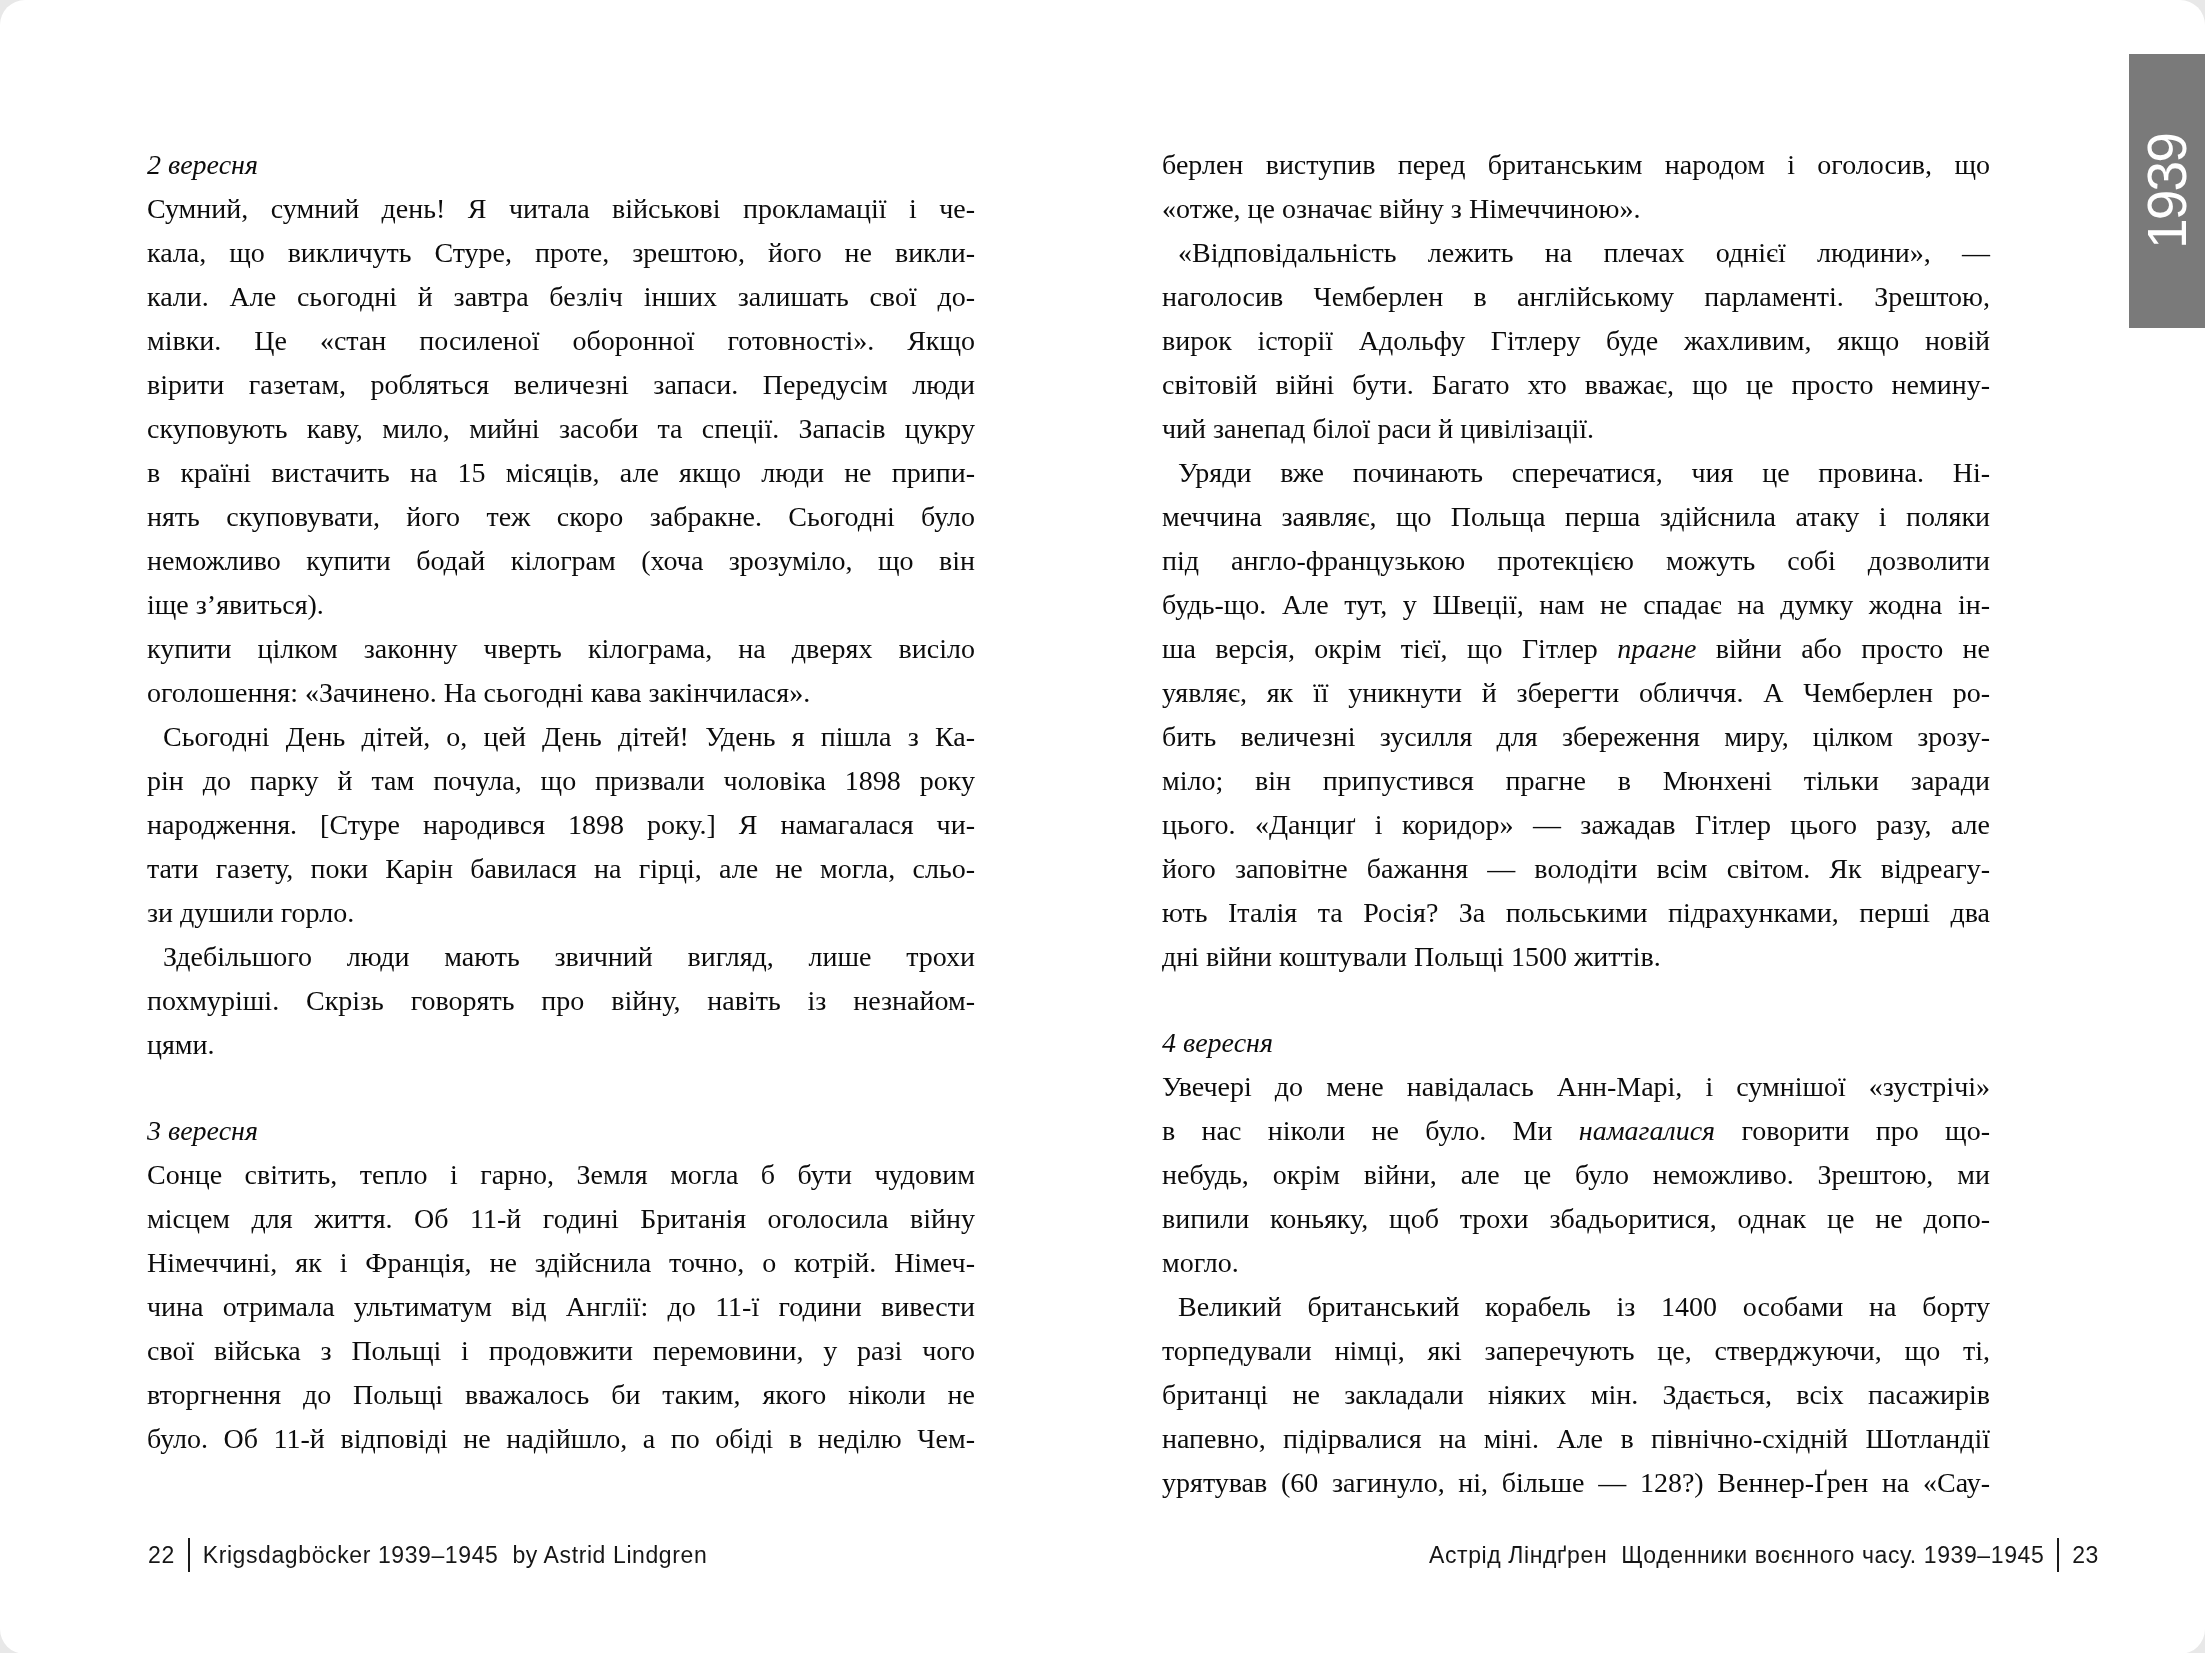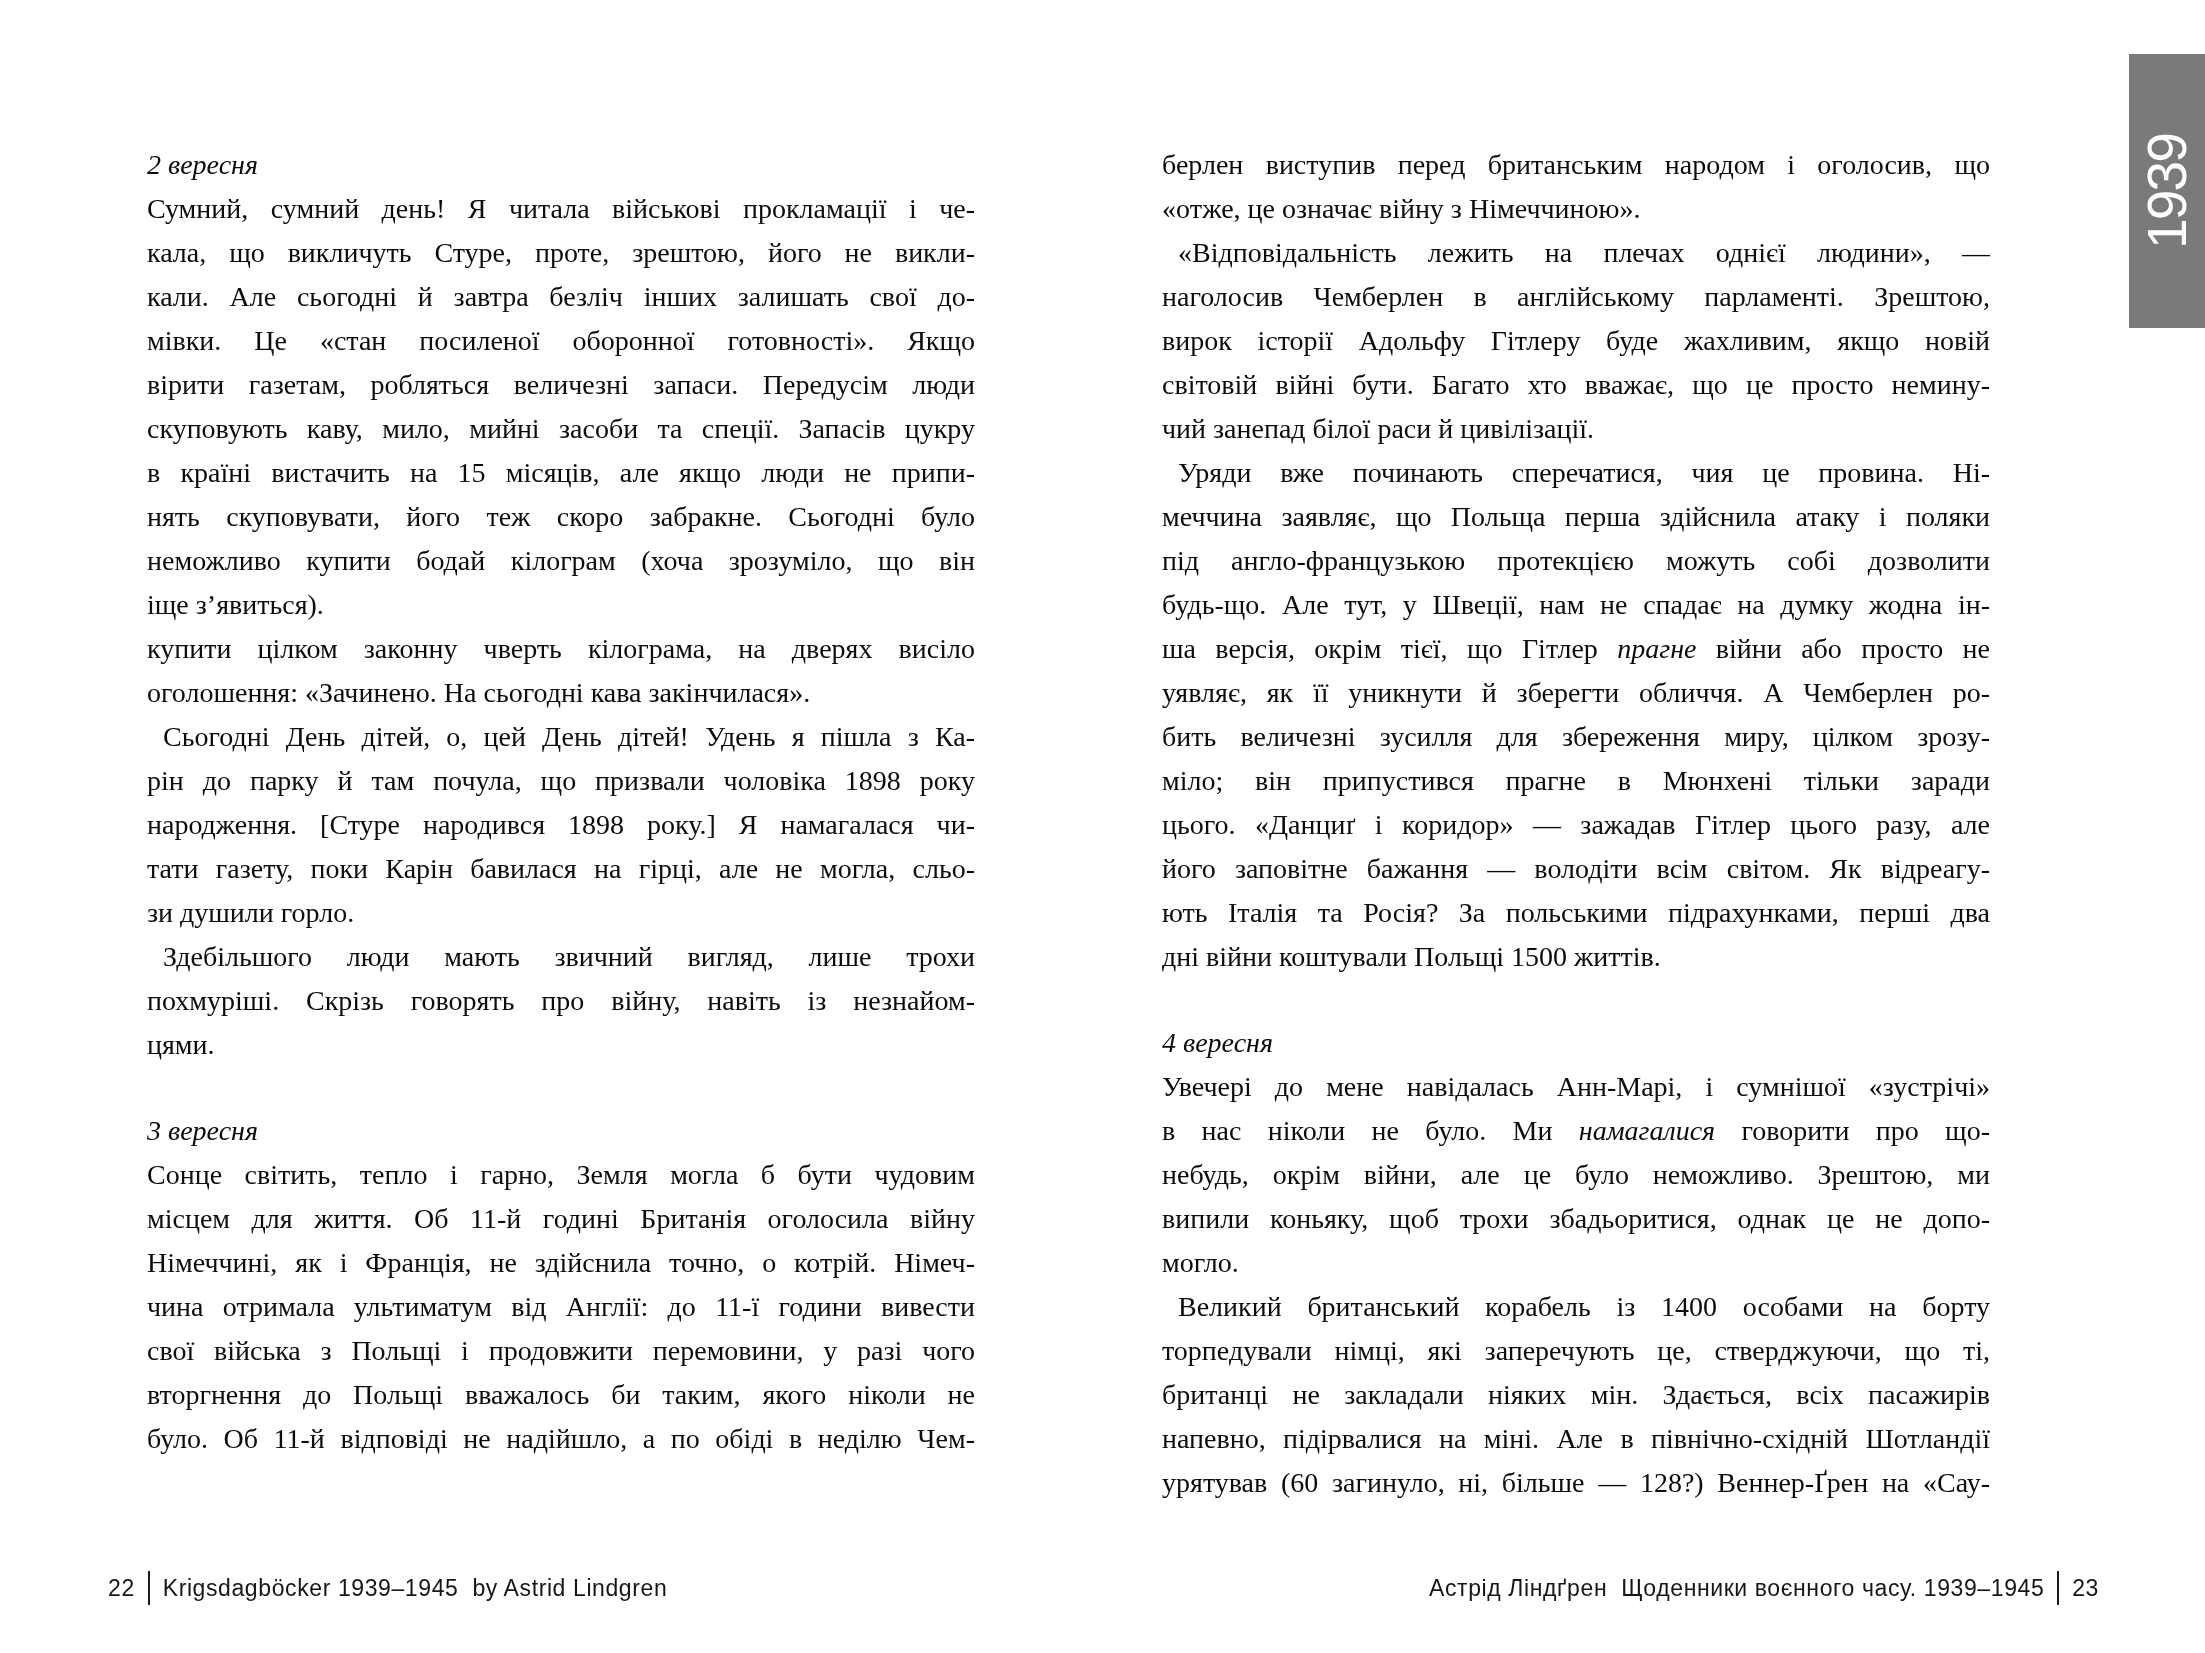--- a/index.html
+++ b/index.html
@@ -1,32 +1,32 @@
 <!DOCTYPE html>
 <html style="font-size:10px"><head>
 <meta charset="utf-8">
 <style>
   html,body{margin:0;padding:0;background:#e8e8e8;}
   #page{position:relative;width:2205px;height:1654px;background:#ffffff;overflow:hidden;
-        font-family:"Liberation Serif","DejaVu Serif",serif;color:#0c0c0c;}
+        font-family:"Liberation Serif","DejaVu Serif",serif;color:#0c0c0c;border-radius:25px;}
   
   .col{position:absolute;top:143px;width:828px;}
   #col-left{left:147px;}
   #col-right{left:1162px;}
   .ln{height:44px;line-height:44px;font-size:28px;text-align:justify;text-align-last:left;
       white-space:nowrap;}
   .ln.j{white-space:normal;text-align-last:justify;}
   .ln.i > span:first-child{padding-left:16px;}
   .ln.h{font-style:italic;}
   .ln.g{margin-top:42px;}
   .ln i{font-style:italic;}
   
-  .footer{position:absolute;top:1568px;height:40px;display:flex;align-items:center;gap:13px;
+  .footer{position:absolute;top:1535px;height:40px;display:flex;align-items:center;gap:13px;
           font-family:"Liberation Sans","DejaVu Sans",sans-serif;font-size:23px;color:#161616;
-          letter-spacing:0.6px;}
+          letter-spacing:0.6px;margin-left:40px;}
   #footer-left{left:108px;}
   #footer-right{right:106px;}
   .fbar{width:1.9px;height:34px;background:#1a1a1a;display:inline-block;}
   .ftitle,.pnum{white-space:pre;}
   
   #year-tab{position:absolute;left:2129px;top:54px;width:76px;height:274px;
             display:flex;align-items:center;justify-content:center;}
   #year-tab span{display:block;transform:rotate(-90deg);
                  font-family:"Liberation Sans","DejaVu Sans",sans-serif;
                  font-size:55px;letter-spacing:-1.9px;line-height:1;}

